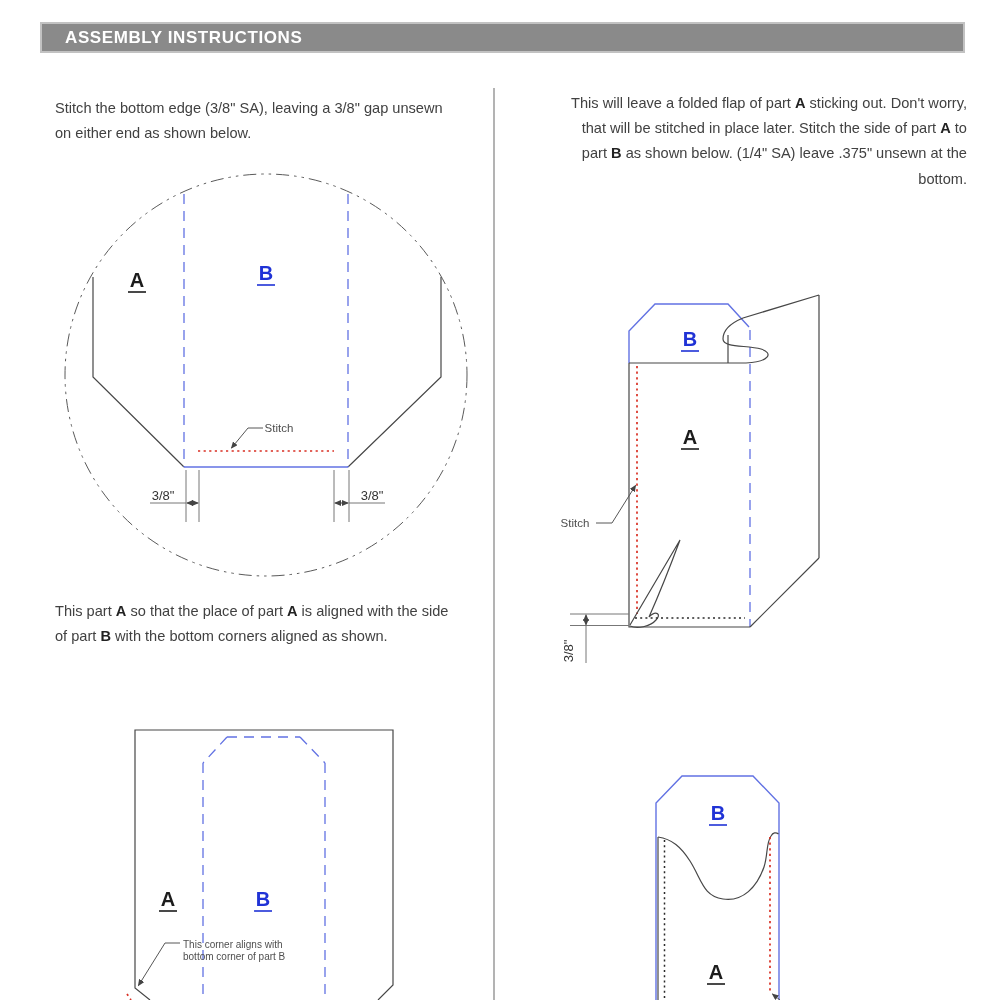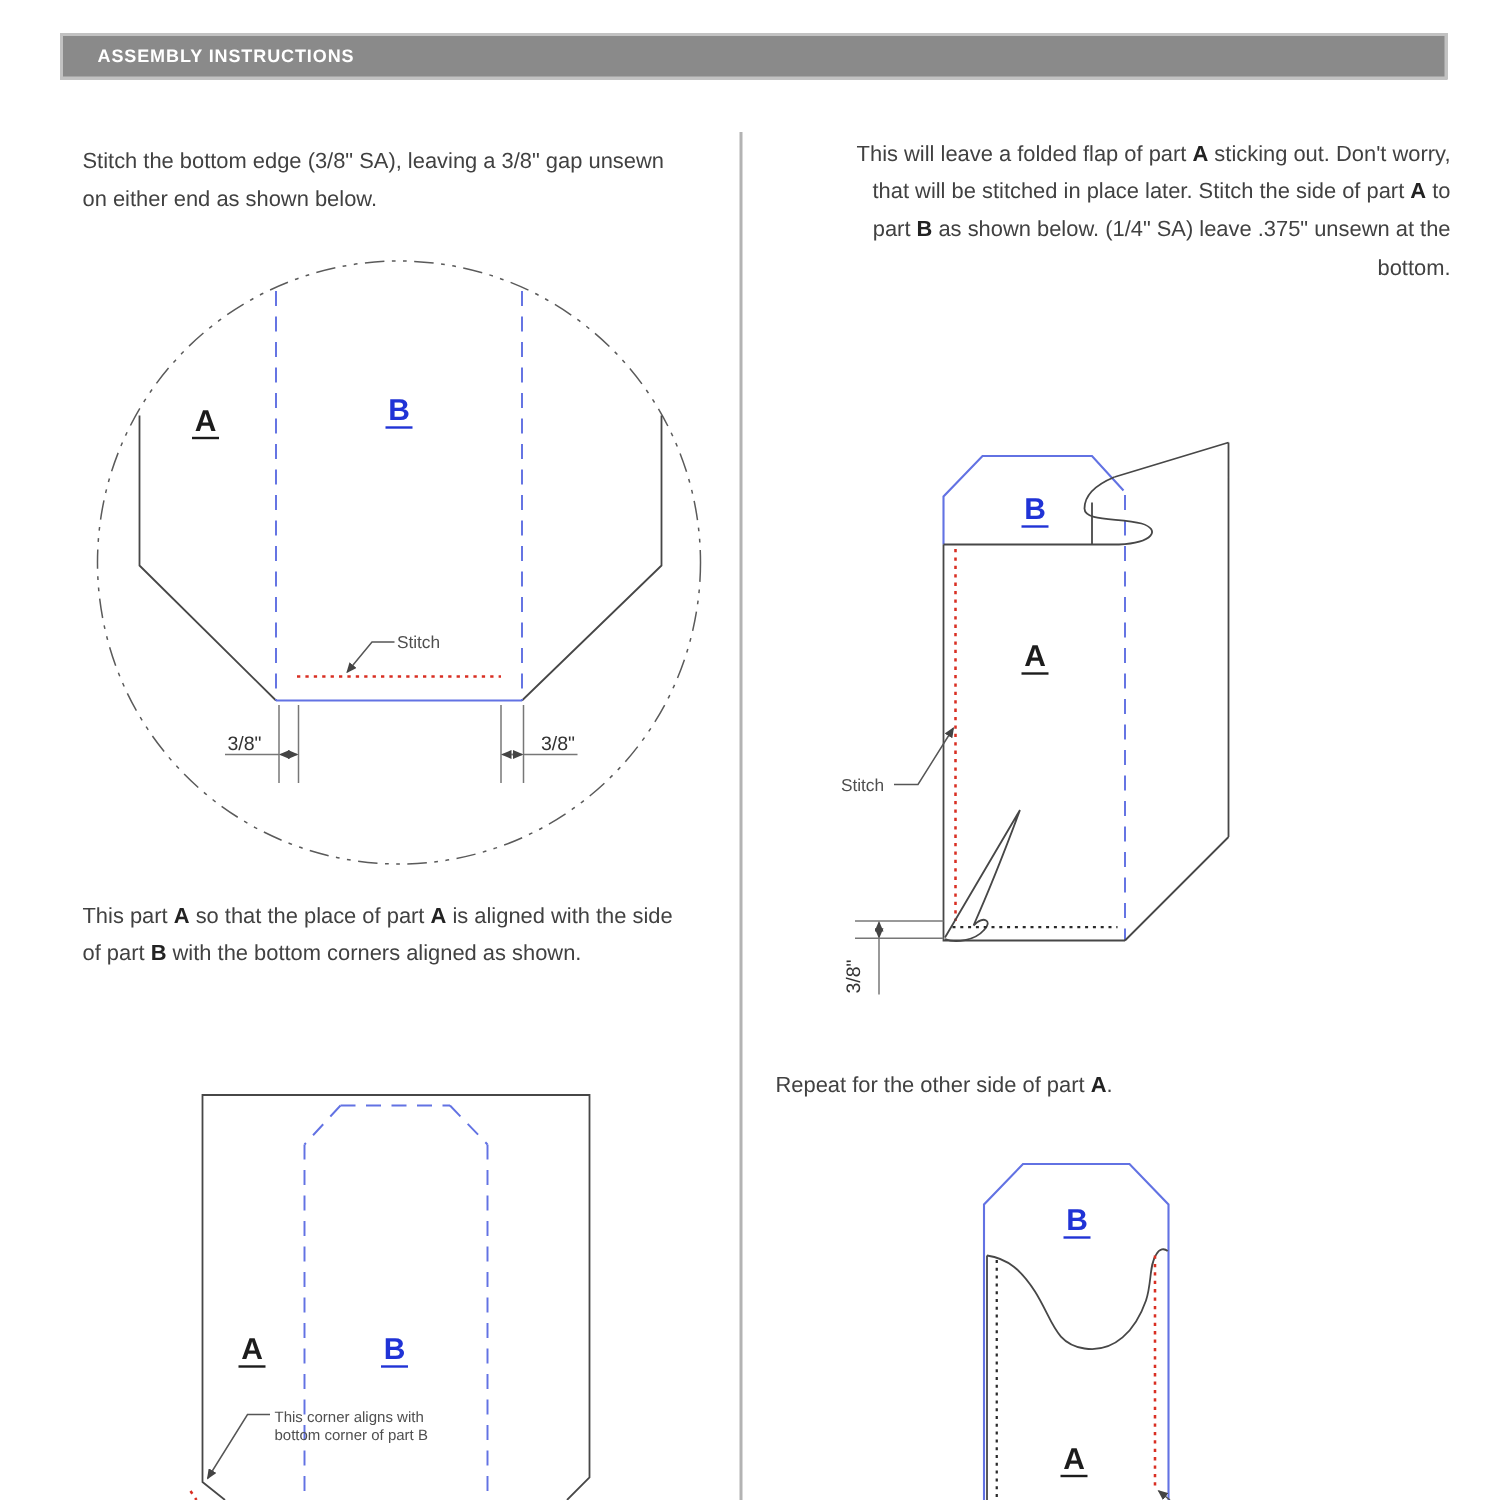--- a/index.html
+++ b/index.html
@@ -1,21 +1,21 @@
 <!DOCTYPE html>
 <html><head>
 <meta charset="utf-8">
 <style>
   html,body{margin:0;padding:0;background:#ffffff;}
   .page{position:relative;width:1000px;height:1000px;background:#fff;overflow:hidden;
         font-family:"Liberation Sans",sans-serif;color:#414141;}
   .header-bar{position:absolute;left:40px;top:22px;width:921px;height:27px;
         background:#8a8a8a;border:2px solid #c2c2c2;}
   .header-bar .title{display:block;line-height:27px;padding-left:23px;
-        font-size:12px;font-weight:bold;letter-spacing:.6px;color:#ffffff;}
+        font-size:17px;font-weight:bold;letter-spacing:.6px;color:#ffffff;}
   .divider{position:absolute;left:493px;top:88px;width:2px;height:912px;background:#b3b3b3;}
   .para{position:absolute;font-size:14.6px;line-height:25.2px;white-space:pre-wrap;color:#414141;}
   .para b{color:#222;}
   #p-left-1{left:55px;top:96px;width:430px;}
   #p-left-2{left:55px;top:599px;width:430px;}
   #p-right-1{left:517px;top:91px;width:450px;text-align:right;}
   #p-right-2{left:517px;top:712px;width:450px;}
   svg{position:absolute;overflow:visible;}
   svg text{font-family:"Liberation Sans",sans-serif;}
   .lblA{font-size:20px;font-weight:bold;fill:#1c1c1c;}
@@ -57,21 +57,20 @@
   <div class="divider"></div>
 
   <div class="para" id="p-left-1"><span>Stitch the bottom edge (3/8" SA), leaving a 3/8" gap unsewn
 on either end as shown below.</span></div>
   <div class="para" id="p-left-2"><span>This part </span><b>A</b><span> so that the place of part </span><b>A</b><span> is aligned with the side
 of part </span><b>B</b><span> with the bottom corners aligned as shown.</span></div>
   <div class="para" id="p-right-1"><span>This will leave a folded flap of part </span><b>A</b><span> sticking out. Don't worry,
 that will be stitched in place later. Stitch the side of part </span><b>A</b><span> to
 part </span><b>B</b><span> as shown below. (1/4" SA) leave .375" unsewn at the
 bottom.</span></div>
-  <div class="para" id="p-right-2"><span>Repeat for the other side of part </span><b>A</b><span>.</span></div>
 
   <svg style="left:55px;top:165px;" width="420" height="420" viewBox="0 0 420 420">
     <circle cx="211" cy="210" r="201" class="thin" stroke-dasharray="13 5 2.5 5 2.5 5"></circle>
     <path d="M38,112 L38,212 L129,302" class="outline"></path>
     <path d="M386,112 L386,212 L293,302" class="outline"></path>
     <line x1="129" y1="29" x2="129" y2="302" class="blue-dash"></line>
     <line x1="293" y1="29" x2="293" y2="302" class="blue-dash"></line>
     <line x1="129" y1="302" x2="293" y2="302" class="blue-solid"></line>
     <line x1="143" y1="286" x2="279" y2="286" class="red-dot"></line>
 

